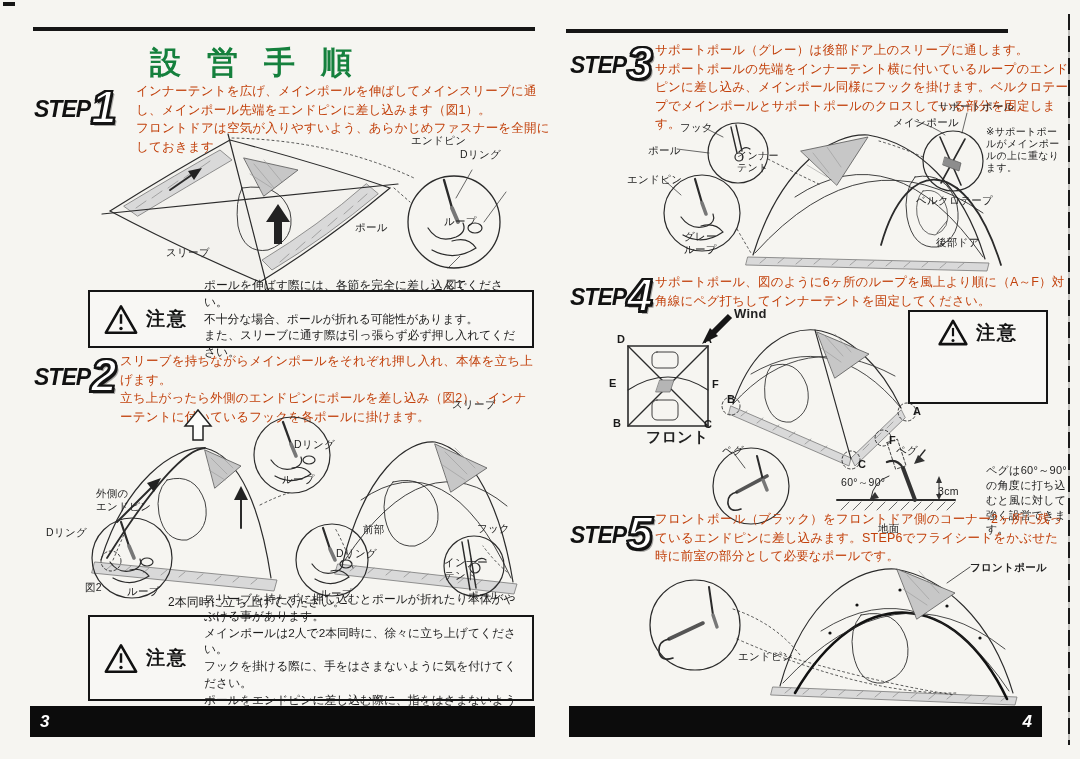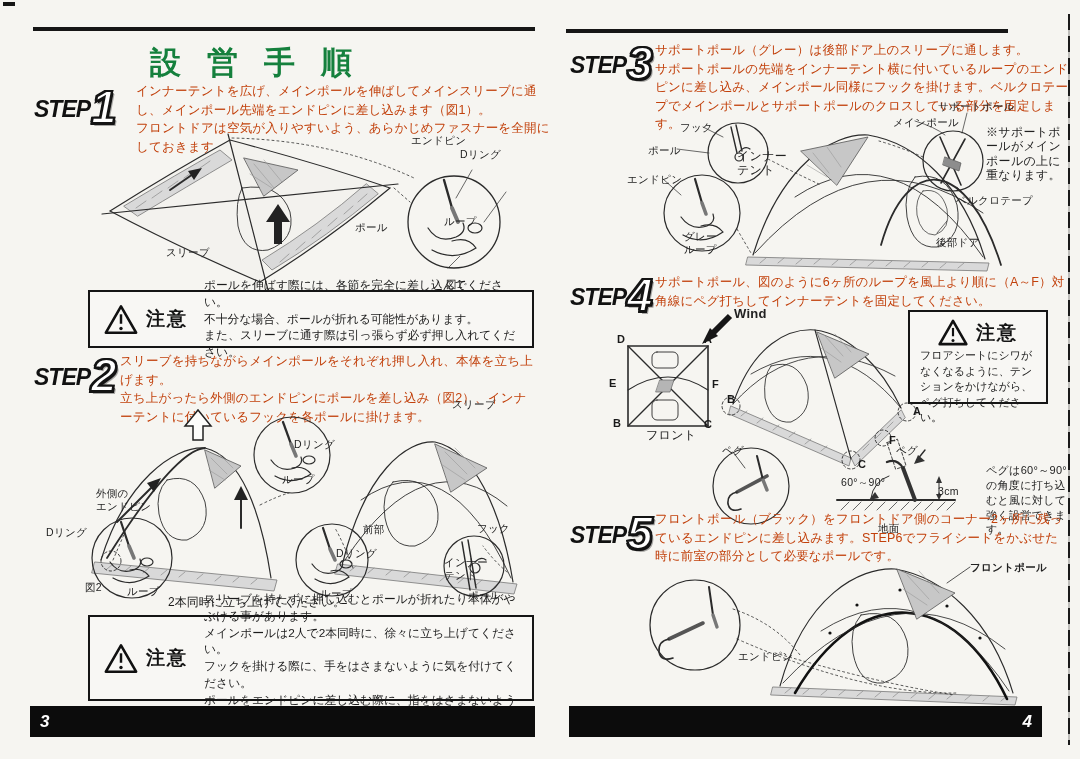--- a/index.html
+++ b/index.html
@@ -21,21 +21,21 @@
     text-shadow:-1.5px -1.5px 0 #141414,1.5px -1.5px 0 #141414,-1.5px 1.5px 0 #141414,1.5px 1.5px 0 #141414,2.5px 2.5px 0 rgba(20,20,20,.35);
   }
   .body-text{
     position:absolute;font-size:12.5px;line-height:1.48;color:#c2410c;
     white-space:pre-line;letter-spacing:.2px;
   }
   .lbl{
     position:absolute;font-size:10.5px;line-height:1.2;color:#222;
     white-space:pre-line;letter-spacing:.3px;
   }
-  .lbl.sm{font-size:12px;font-family:Liberation Mono, monospace;}
+  .lbl.sm{font-size:10px;}
   .caption{position:absolute;font-size:12px;color:#1b1b1b;}
   .caution-box{
     position:absolute;border:2px solid #151515;background:rgba(255,255,255,.25);
     display:flex;align-items:center;box-sizing:border-box;padding:5px 10px;gap:12px;
   }
   .caution-box.vert{flex-direction:column;align-items:center;justify-content:flex-start;gap:2px;padding-top:7px;}
   .caution-head{display:flex;align-items:center;gap:8px;flex:0 0 auto;justify-content:center;}
   .caution-title{font-size:19px;font-weight:900;color:#141414;letter-spacing:2px;}
   .caution-body{font-size:11.8px;line-height:1.42;white-space:pre-line;color:#1b1b1b;}
   .page-bar{
@@ -256,21 +256,21 @@
   <span class="lbl" style="left:680px;top:121px;">フック</span>
   <span class="lbl" style="left:648px;top:144px;">ポール</span>
   <span class="lbl sm" style="left:737px;top:150px;">インナー
 テント</span>
   <span class="lbl" style="left:627px;top:173px;">エンドピン</span>
   <span class="lbl" style="left:684px;top:230px;">グレー
 ループ</span>
   <span class="lbl" style="left:893px;top:116px;">メインポール</span>
   <span class="lbl" style="left:938px;top:100px;">サポートポール</span>
   <span class="lbl sm" style="left:986px;top:126px;width:78px;">※サポートポールがメインポールの上に重なります。</span>
-  <span class="lbl" style="left:956px;top:194px;">ベルクロテープ</span>
+  <span class="lbl" style="left:916px;top:194px;">ベルクロテープ</span>
   <span class="lbl" style="left:936px;top:236px;">後部ドア</span>
 
   <div class="step-head" style="left:570px;top:272px;">
     <span class="step-word">STEP</span>
     <span class="step-num">4</span>
   </div>
   <div class="body-text" style="left:655px;top:273px;width:414px;">サポートポール、図のように6ヶ所のループを風上より順に（A～F）対角線にペグ打ちしてインナーテントを固定してください。</div>
 
   <span class="lbl" style="left:734px;top:306px;font-size:13px;font-weight:700;">Wind</span>
   <svg style="left:702px;top:312px;" width="32" height="32" viewBox="0 0 32 32">
@@ -285,32 +285,31 @@
     <rect x="40" y="18" width="26" height="16" rx="5" stroke-width=".9"></rect>
     <rect x="40" y="66" width="26" height="20" rx="5" stroke-width=".9"></rect>
     <path d="M48,46 l14,0 l-4,12 l-14,0 Z" fill="#b5b5b5" stroke="#666" stroke-width=".7"></path>
   </svg>
   <span class="corner-lbl" style="left:617px;top:333px;">D</span>
   <span class="corner-lbl" style="left:704px;top:333px;">A</span>
   <span class="corner-lbl" style="left:609px;top:377px;">E</span>
   <span class="corner-lbl" style="left:712px;top:378px;">F</span>
   <span class="corner-lbl" style="left:613px;top:417px;">B</span>
   <span class="corner-lbl" style="left:704px;top:418px;">C</span>
-  <span class="lbl" style="left:646px;top:428px;font-size:12px;">フロント</span>
+  <span class="lbl" style="left:646px;top:428px;font-size:15px;font-weight:bold;">フロント</span>
 
   <div class="caution-box vert" style="left:908px;top:310px;width:140px;height:94px;">
     <div class="caution-head">
       <svg width="30" height="27" viewBox="0 0 36 32" style="position:static;">
         <polygon points="18,2 34,30 2,30" fill="none" stroke="#111" stroke-width="2.6" stroke-linejoin="round"></polygon>
         <rect x="16.7" y="10.5" width="2.6" height="10" fill="#111"></rect>
           <circle cx="18" cy="25.5" r="1.8" fill="#111"></circle>
       </svg>
       <span class="caution-title">注意</span>
     </div>
-    <div class="caution-body" style="font-size:11px;">フロアシートにシワがなくなるように、テンションをかけながら、ペグ打ちしてください。</div>
   </div>
 
   <svg style="left:723px;top:326px;" width="200" height="145" viewBox="0 0 200 145" fill="none" stroke="#2b2b2b" stroke-width="1.1" stroke-linecap="round">
     <path d="M8,80 L128,132 L126,140 L6,88 Z" fill="#d9d9d9" stroke="#777" stroke-width=".8"></path>
     <path d="M178,84 L128,132 L132,140 L182,92 Z" fill="#d9d9d9" stroke="#777" stroke-width=".8"></path>
     <path d="M18,90 l6,-5 M34,97 l6,-5 M50,104 l6,-5 M66,111 l6,-5 M82,118 l6,-5 M98,125 l6,-5 M140,124 l6,-6 M152,113 l6,-6 M164,102 l6,-6" stroke="#8a8a8a" stroke-width=".7"></path>
     <path d="M10,78 C30,18 66,2 92,4 C126,8 158,40 178,82"></path>
     <path d="M92,4 L128,133"></path>
     <path d="M10,78 Q80,0 172,50" stroke-width=".85"></path>
     <path d="M178,82 Q110,0 28,48" stroke-width=".85"></path>

